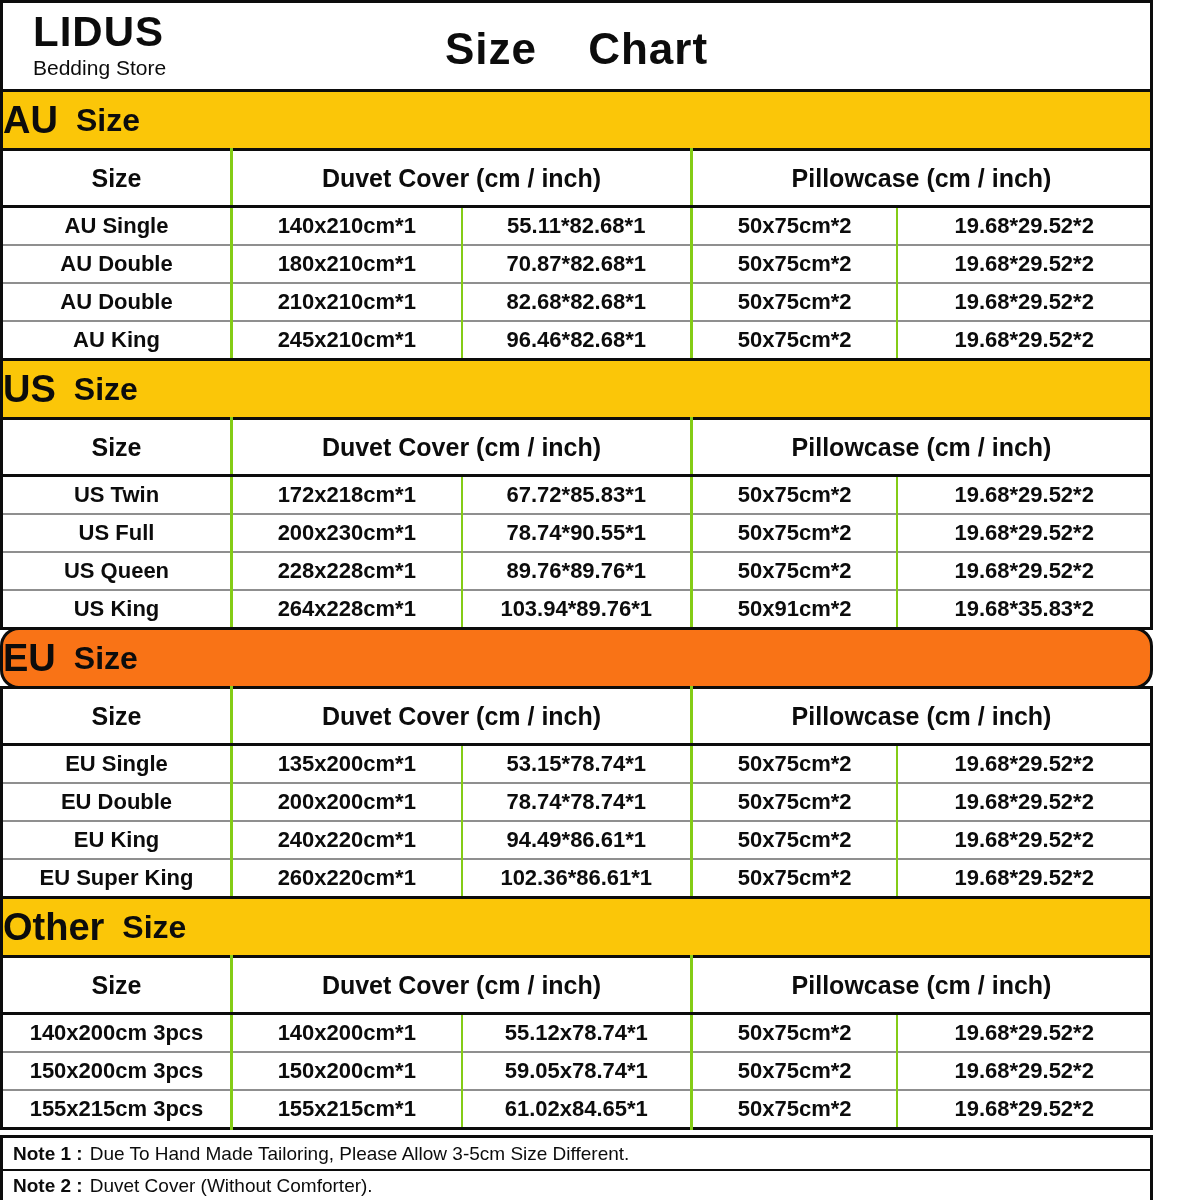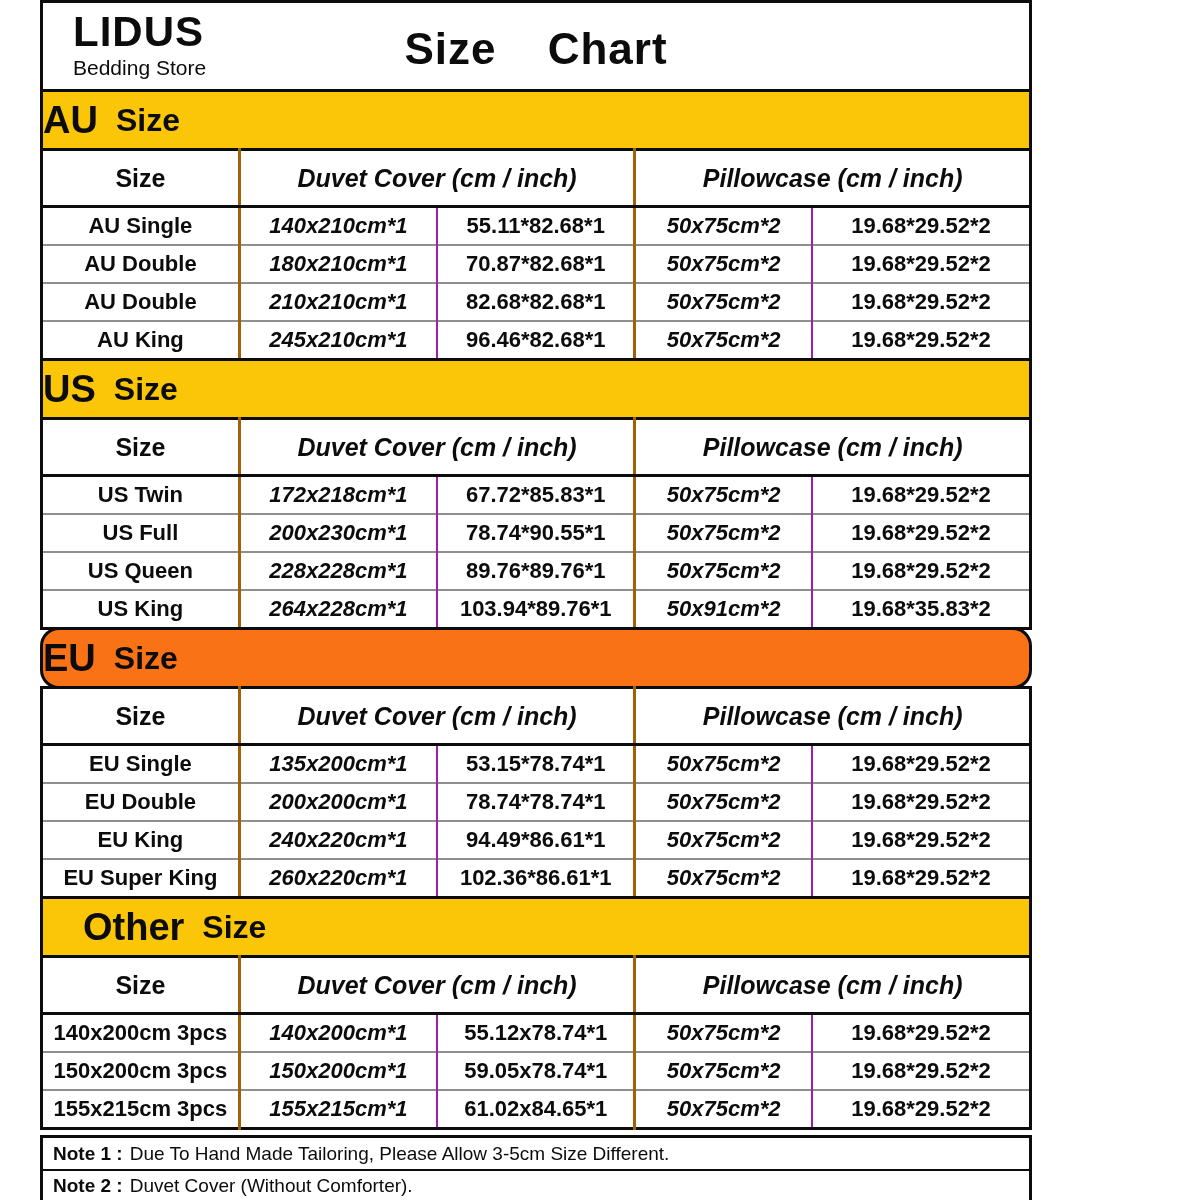--- a/index.html
+++ b/index.html
@@ -1,17 +1,17 @@
 <!DOCTYPE html>
 <html><head>
 <meta charset="utf-8">
 <style>
   html,body{margin:0;padding:0;background:#ffffff;}
   body{font-family:"Liberation Sans","DejaVu Sans",sans-serif;color:#0c0c0c;}
-  .page{width:992px;height:1200px;box-sizing:border-box;display:flex;flex-direction:column;background:#fff;overflow:hidden;margin-left:40px;}
+  .page{width:1153px;height:1200px;box-sizing:border-box;display:flex;flex-direction:column;background:#fff;overflow:hidden;}
 
   
   .hdr{position:relative;height:92px;box-sizing:border-box;border:3px solid #0c0c0c;background:#fff;flex:none;}
   .brand{position:absolute;left:30px;top:8px;z-index:2;line-height:1;}
   .brand-name{font-size:42px;font-weight:bold;letter-spacing:1px;}
   .brand-sub{font-size:21px;font-weight:normal;margin-top:4px;}
   .page-title{position:absolute;left:0;right:0;top:0;margin:0;height:92px;display:flex;align-items:center;justify-content:center;
     font-size:44px;font-weight:bold;word-spacing:38px;letter-spacing:1px;}
 
   
@@ -22,22 +22,22 @@
   .banner-suffix{font-size:32px;font-weight:bold;}
 
   
   table.size-table{width:100%;border-collapse:collapse;table-layout:fixed;border:3px solid #0c0c0c;margin-top:-3px;}
   col.c1{width:20%;}col.c2{width:20%;}col.c3{width:20%;}col.c4{width:17.9%;}col.c5{width:22.1%;}
   .size-table th{height:52px;font-size:25px;font-weight:bold;text-align:center;vertical-align:middle;
     border-bottom:3px solid #0c0c0c;background:#fff;}
   .size-table td{height:34px;font-size:22px;font-weight:bold;text-align:center;vertical-align:middle;
     border-top:2px solid #8f8f8f;background:#fff;}
   .size-table tbody tr:first-child td{border-top:3px solid #0c0c0c;}
-  .v-thick{border-left:3px solid #a16207;font-style:italic;}
-  .v-thin{border-left:2px solid #a21caf;}
+  .v-thick{border-left:3px solid #84cc16;}
+  .v-thin{border-left:2px solid #84cc16;}
 
   
   .notes{box-sizing:border-box;border:3px solid #0c0c0c;margin-top:5px;background:#fff;flex:none;}
   .note-row{box-sizing:border-box;min-height:31px;display:flex;align-items:center;padding:2px 10px;font-size:19px;text-align:right;}
   .note-row + .note-row{border-top:2px solid #0c0c0c;}
   .note-label{font-weight:bold;white-space:pre;}
   .note-text{margin-left:7px;}
 </style>
 </head>
 <body>
@@ -202,21 +202,21 @@
               <td>EU Super King</td>
               <td class="v-thick">260x220cm*1</td>
               <td class="v-thin">102.36*86.61*1</td>
               <td class="v-thick">50x75cm*2</td>
               <td class="v-thin">19.68*29.52*2</td>
             </tr>
           </tbody>
         </table>
       </section>
       <section class="section">
-        <div class="banner" style="background: rgb(251, 198, 8); padding-left: 40px;">
+        <div class="banner" style="background: rgb(251, 198, 8);">
           <span class="banner-region">Other</span>
           <span class="banner-suffix">Size</span>
         </div>
         <table class="size-table">
           <colgroup>
             <col class="c1">
             <col class="c2">
             <col class="c3">
             <col class="c4">
             <col class="c5">

